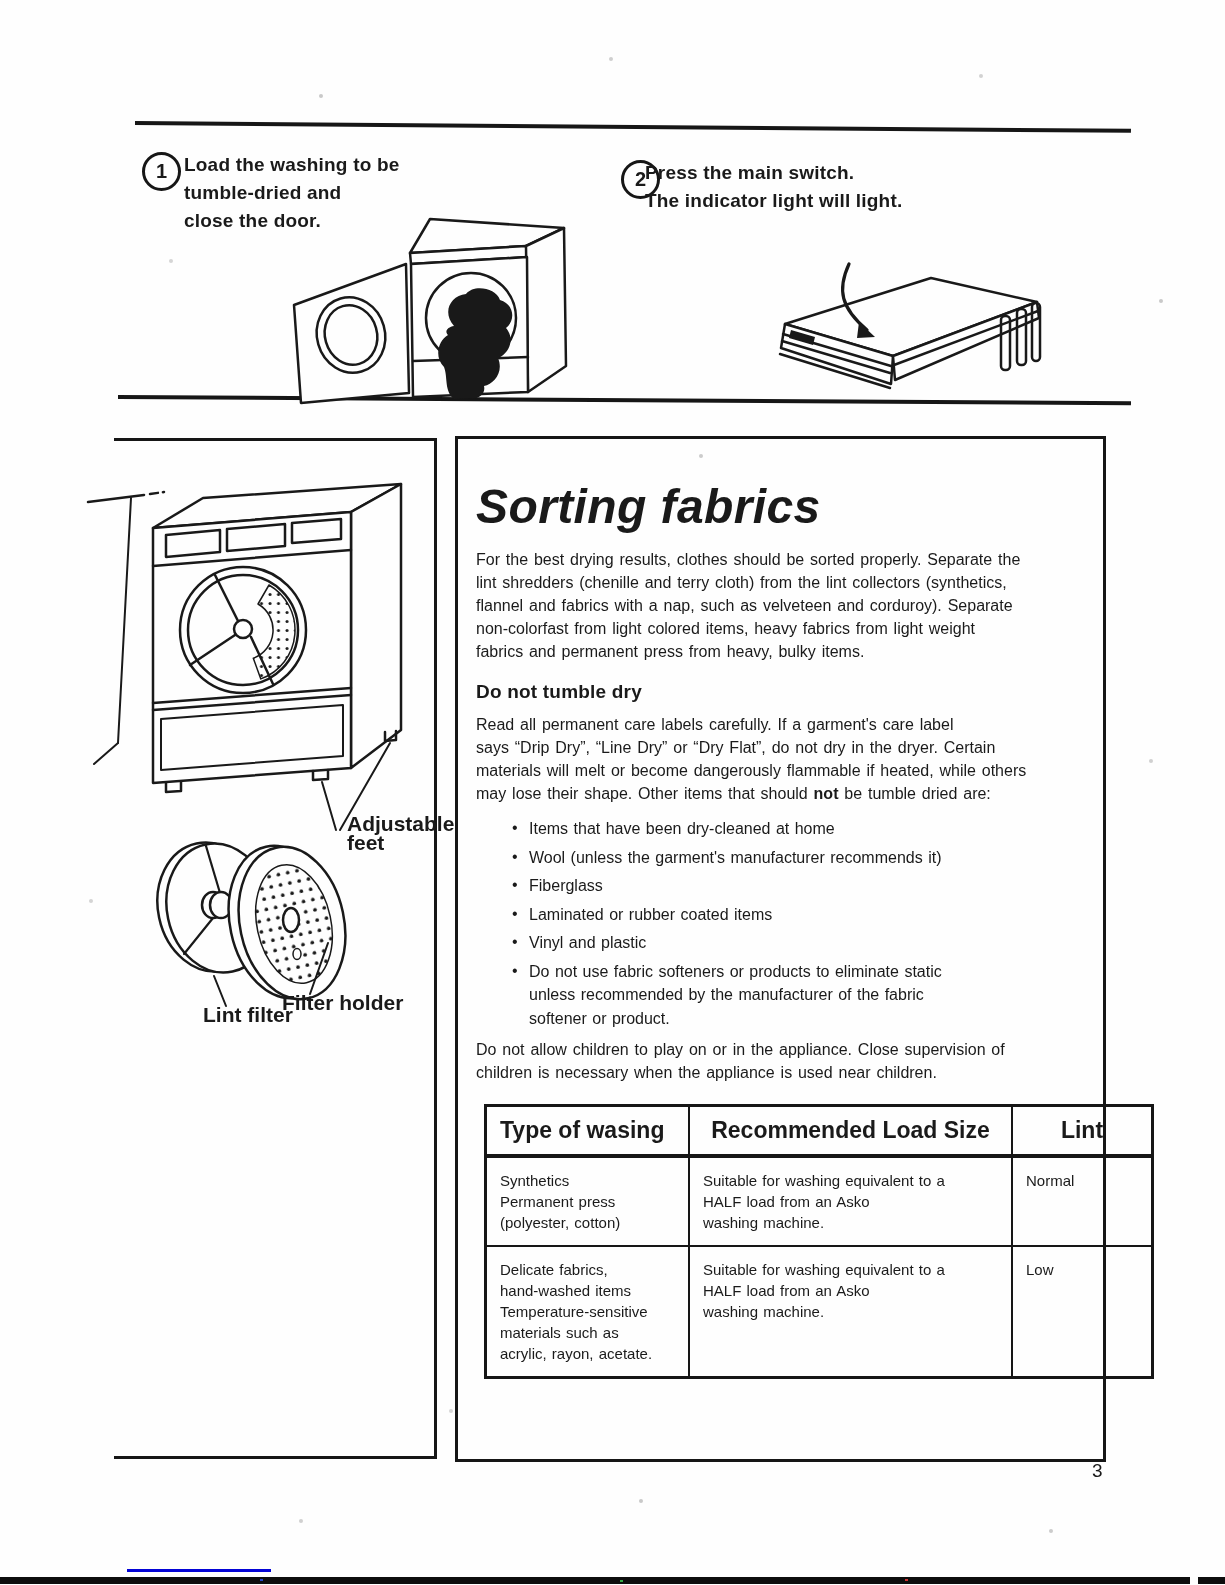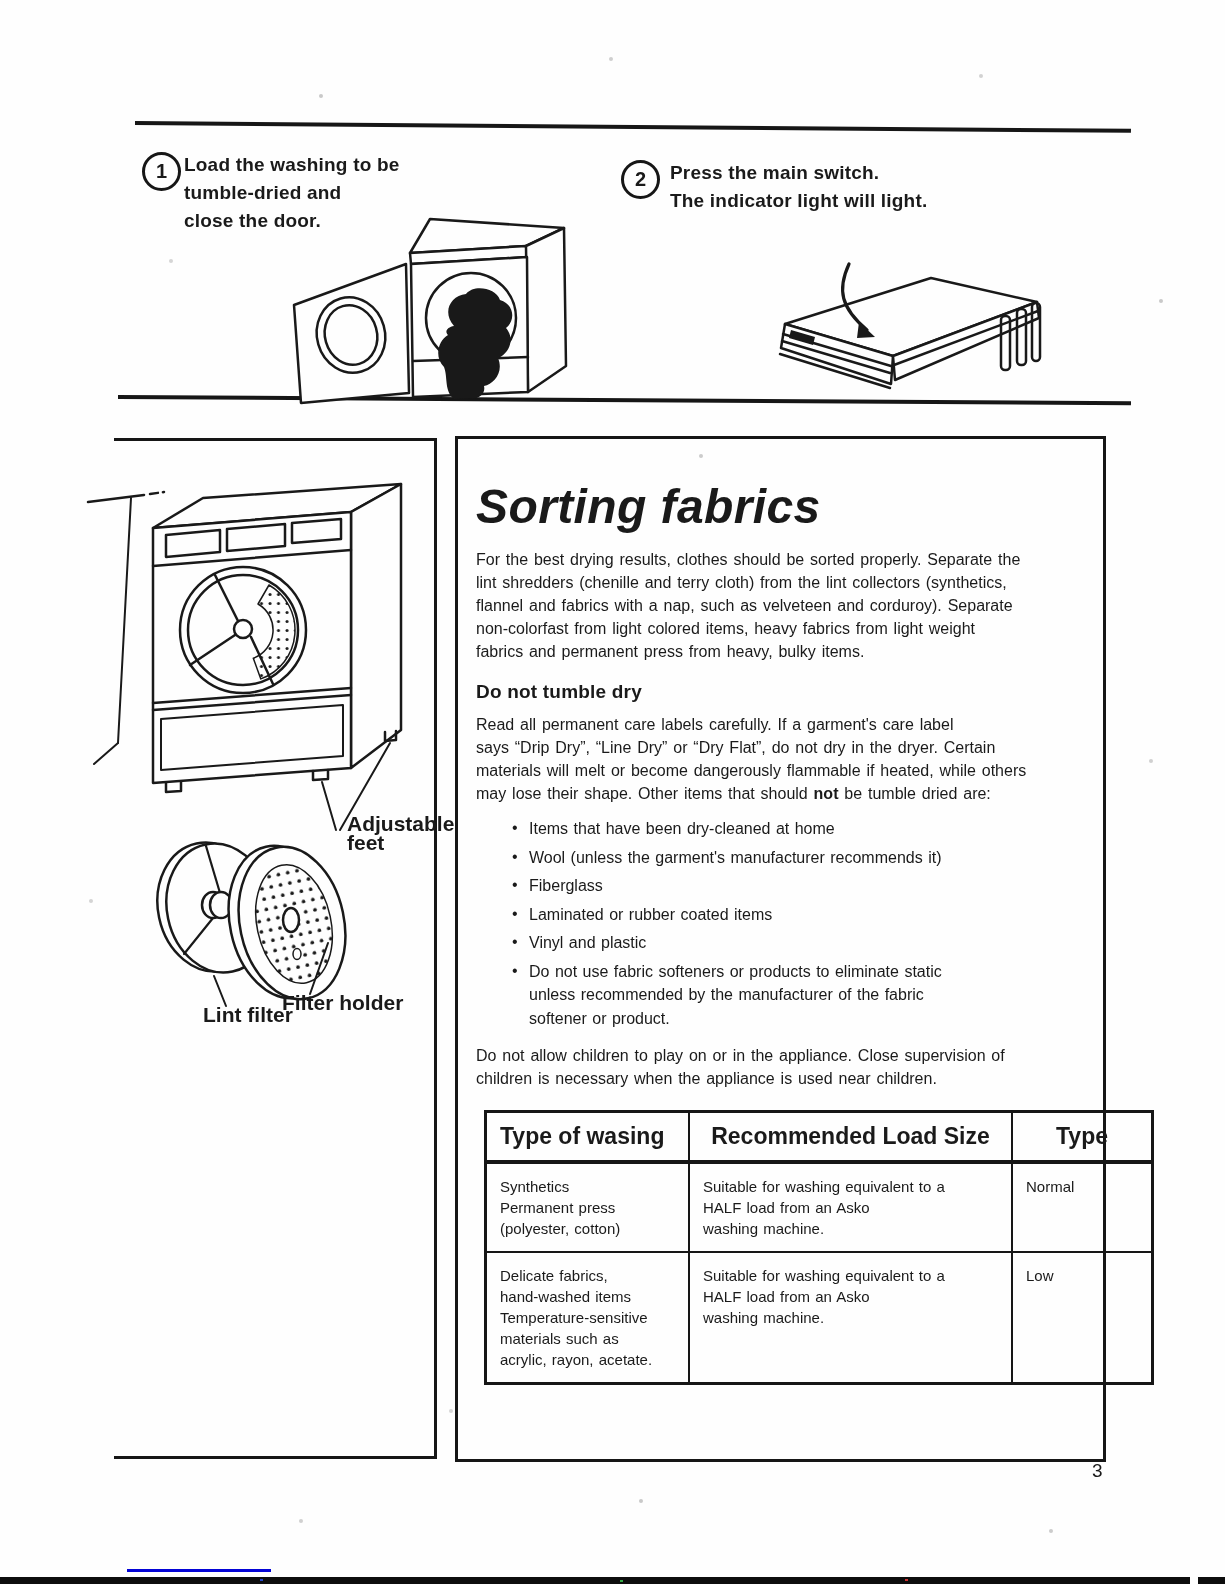--- a/index.html
+++ b/index.html
@@ -39,21 +39,21 @@
   .article-title{margin:40px 0 0 0;font-size:48px;font-style:italic;font-weight:700;letter-spacing:.4px;}
   .body-text{margin:14px 0 0 0;font-size:16px;line-height:23px;word-spacing:1.4px;}
   .subheading{margin:18px 0 0 0;font-size:19px;font-weight:700;letter-spacing:.2px;}
   .care{margin:10px 0 0 0;}
   .bullet-list{margin:12px 0 0 0;padding:0 0 0 36px;list-style:none;}
   .bullet-list li{
     position:relative;font-size:16px;line-height:23.5px;margin-bottom:5px;
     padding-left:17px;word-spacing:1px;
   }
   .bullet-list li::before{content:"\2022";position:absolute;left:0;top:-1px;}
-  .children-note{margin:14px 0 0 0;line-height:23px;}
+  .children-note{margin:8px 0 0 0;line-height:23px;}
 
   
   .fabrics-table{border-collapse:collapse;margin:20px 0 0 8px;width:597px;border:3px solid #161616;table-layout:fixed;}
   .fabrics-table th{
     font-size:23px;font-weight:700;padding:10px 10px;border:2.5px solid #161616;
     border-bottom:4px solid #161616;
   }
   .fabrics-table th.c1{width:178px;text-align:left;padding-left:13px;}
   .fabrics-table th.c2{width:301px;text-align:center;}
   .fabrics-table th.c3{width:118px;text-align:center;}
@@ -89,21 +89,21 @@
   <div class="step-badge" style="left:142px;top:152px;">
     <span>1</span>
   </div>
   <div class="step-text pre" style="left:184px;top:151px;width:280px;">Load the washing to be
 tumble-dried and
 close the door.</div>
 
   <div class="step-badge" style="left:621px;top:160px;">
     <span>2</span>
   </div>
-  <div class="step-text pre" style="left:670px;top:159px;width:330px;">Press the main switch.
+  <div class="step-text pre" style="left:645px;top:159px;width:330px;">Press the main switch.
 The indicator light will light.</div>
 
   <svg class="illo" style="left:278px;top:206px;width:300px;height:196px;" viewBox="0 0 300 196">
     <g fill="none" stroke="#191919" stroke-width="2.5" stroke-linejoin="round" stroke-linecap="round">
       <path d="M132,47 L248,40 L286,22 L152,13 Z" fill="#fefefe"></path>
       <path d="M132,47 L133,58 L249,51 L248,40 Z" fill="#fefefe"></path>
       <path d="M248,40 L286,22 L288,160 L250,186 Z" fill="#fefefe"></path>
       <path d="M133,58 L249,51 L250,186 L135,191 Z" fill="#fefefe"></path>
       <circle cx="193" cy="112" r="45" fill="#fefefe"></circle>
       <path d="M135,155 L250,151"></path>
@@ -229,21 +229,21 @@
     </ul>
 
     <p class="body-text pre children-note">Do not allow children to play on or in the appliance. Close supervision of
 children is necessary when the appliance is used near children.</p>
 
     <table class="fabrics-table">
       <thead>
         <tr>
           <th class="c1">Type of wasing</th>
           <th class="c2">Recommended Load Size</th>
-          <th class="c3">Type</th>
+          <th class="c3">Lint</th>
         </tr>
       </thead>
       <tbody>
         <tr>
           <td class="pre">Synthetics
 Permanent press
 (polyester, cotton)</td>
           <td class="pre">Suitable for washing equivalent to a
 HALF load from an Asko
 washing machine.</td>

